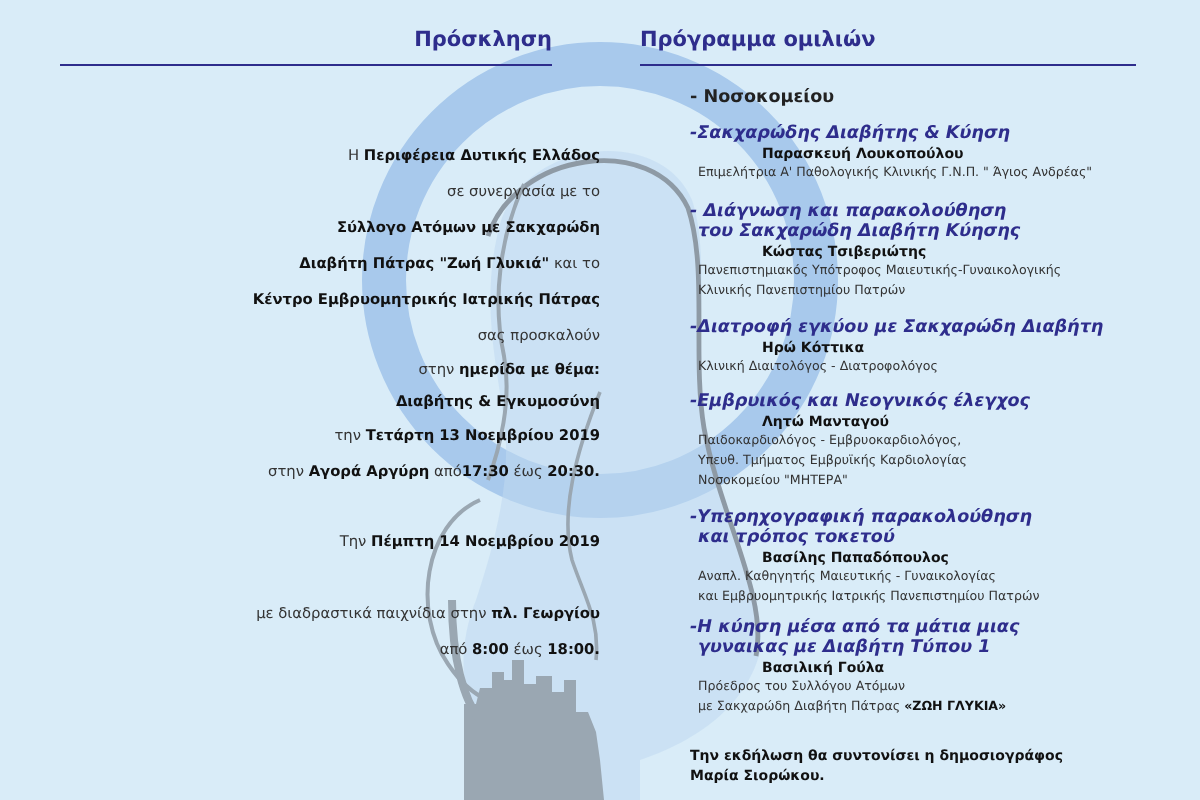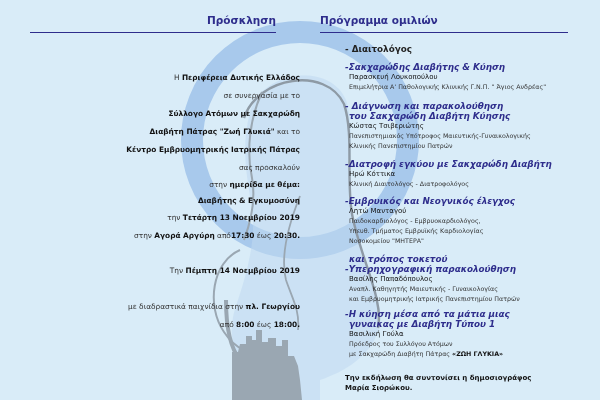--- a/index.html
+++ b/index.html
@@ -23,21 +23,21 @@
     border-bottom:1.5px solid #2e2d8c;
     text-align:left; font-weight:bold; font-size:10.5px; color:#2e2d8c;
   }
 
   .inv { position:absolute; left:0; width:300px; text-align:right; font-size:7.4px; color:#333; }
   .inv b { color:#111; }
 
   .prog { position:absolute; left:45px; width:255px; }
   .p-title { font-weight:bold; color:#2e2d8c; font-size:8.8px; line-height:10px; white-space:nowrap;font-style:italic; }
   .p-greet { font-weight:bold; color:#222; font-size:8.8px; }
-  .p-speaker { font-weight:normal; color:#111; font-size:7px; line-height:10px; padding-left:4px; white-space:nowrap; }
+  .p-speaker { font-weight:bold; color:#111; font-size:7px; line-height:10px; padding-left:4px; white-space:nowrap;margin-left:32px; }
   .p-role { color:#333; font-size:6.3px; line-height:10px; padding-left:4px; white-space:nowrap; }
   .p-role b { color:#111; }
   .p-note { font-weight:bold; color:#111; font-size:7px; line-height:10px; white-space:nowrap; }
 </style>
 </head>
 <body>
 
 <svg class="bg" viewBox="0 0 600 400">
 
   <circle cx="300" cy="140" r="108" fill="none" stroke="#a8c9ec" stroke-width="22"></circle>
@@ -94,21 +94,21 @@
     <span>με διαδραστικά παιχνίδια στην </span><b>πλ. Γεωργίου</b>
   </div>
   <div class="inv" style="top:320px">
     <span>από </span><b>8:00</b><span> έως </span><b>18:00.</b>
   </div>
 </div>
 
 <div class="col-right">
   <div class="hdr-right">Πρόγραμμα ομιλιών</div>
 
-  <div class="prog p-greet" style="top:44px">- Διαιτολόγος</div>
+  <div class="prog p-greet" style="top:44px">- Νοσοκομείου</div>
 
   <div class="prog" style="top:62px">
     <div class="p-title">-Σακχαρώδης Διαβήτης &amp; Κύηση</div>
     <div class="p-speaker">Παρασκευή Λουκοπούλου</div>
     <div class="p-role">Επιμελήτρια Α' Παθολογικής Κλινικής Γ.Ν.Π. " Άγιος Ανδρέας"</div>
   </div>
 
   <div class="prog" style="top:101px">
     <div class="p-title">- Διάγνωση και παρακολούθηση</div>
     <div class="p-title" style="padding-left:4px">  του Σακχαρώδη Διαβήτη Κύησης</div>
@@ -125,22 +125,22 @@
 
   <div class="prog" style="top:196px">
     <div class="p-title">-Εμβρυικός και Νεογνικός έλεγχος</div>
     <div class="p-speaker">Λητώ Μανταγού</div>
     <div class="p-role">Παιδοκαρδιολόγος - Εμβρυοκαρδιολόγος,</div>
     <div class="p-role">Υπευθ. Τμήματος Εμβρυϊκής Καρδιολογίας</div>
     <div class="p-role">Νοσοκομείου "ΜΗΤΕΡΑ"</div>
   </div>
 
   <div class="prog" style="top:254px">
+    <div class="p-title">-Υπερηχογραφική παρακολούθηση</div>
     <div class="p-title" style="padding-left:4px">  και τρόπος τοκετού</div>
-    <div class="p-title">-Υπερηχογραφική παρακολούθηση</div>
     <div class="p-speaker">Βασίλης Παπαδόπουλος</div>
     <div class="p-role">Αναπλ. Καθηγητής  Μαιευτικής - Γυναικολογίας</div>
     <div class="p-role">και Εμβρυομητρικής Ιατρικής Πανεπιστημίου Πατρών</div>
   </div>
 
   <div class="prog" style="top:309px">
     <div class="p-title">-Η κύηση μέσα από τα μάτια μιας</div>
     <div class="p-title" style="padding-left:4px">  γυναικας με Διαβήτη Τύπου 1</div>
     <div class="p-speaker">Βασιλική Γούλα</div>
     <div class="p-role">Πρόεδρος του Συλλόγου Ατόμων</div>

